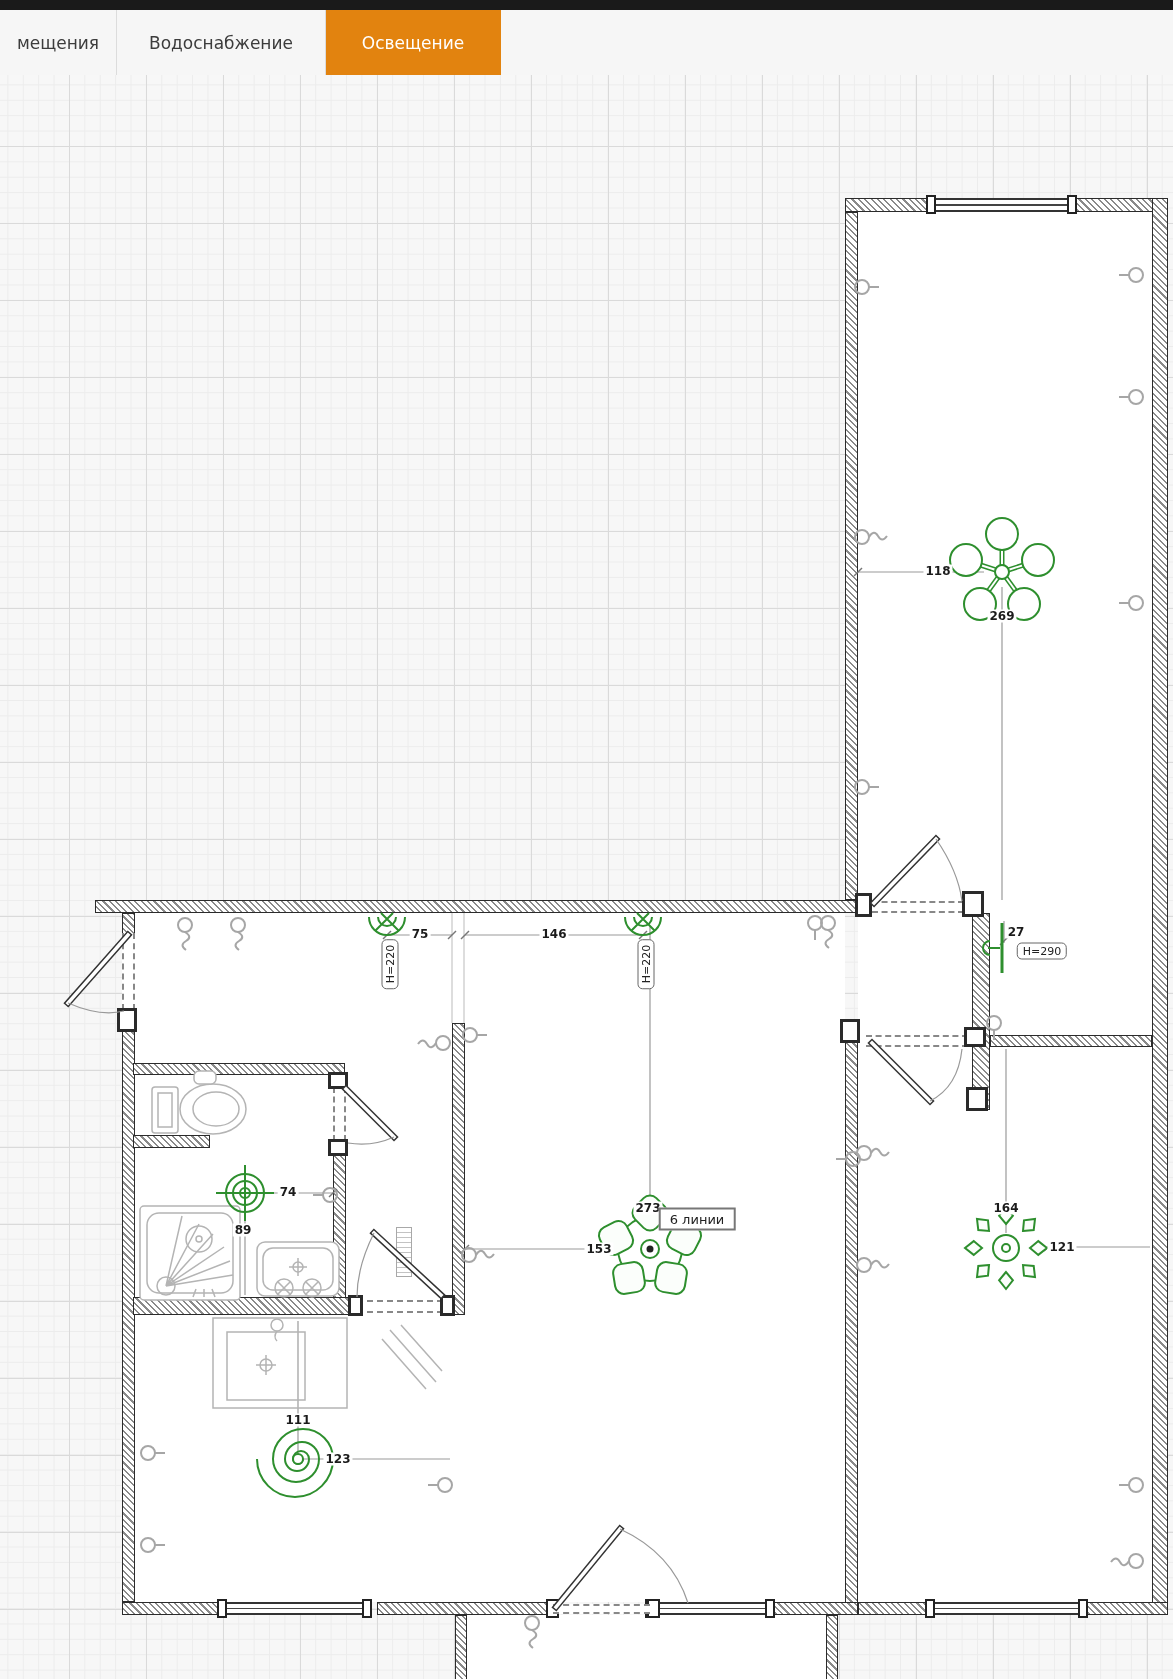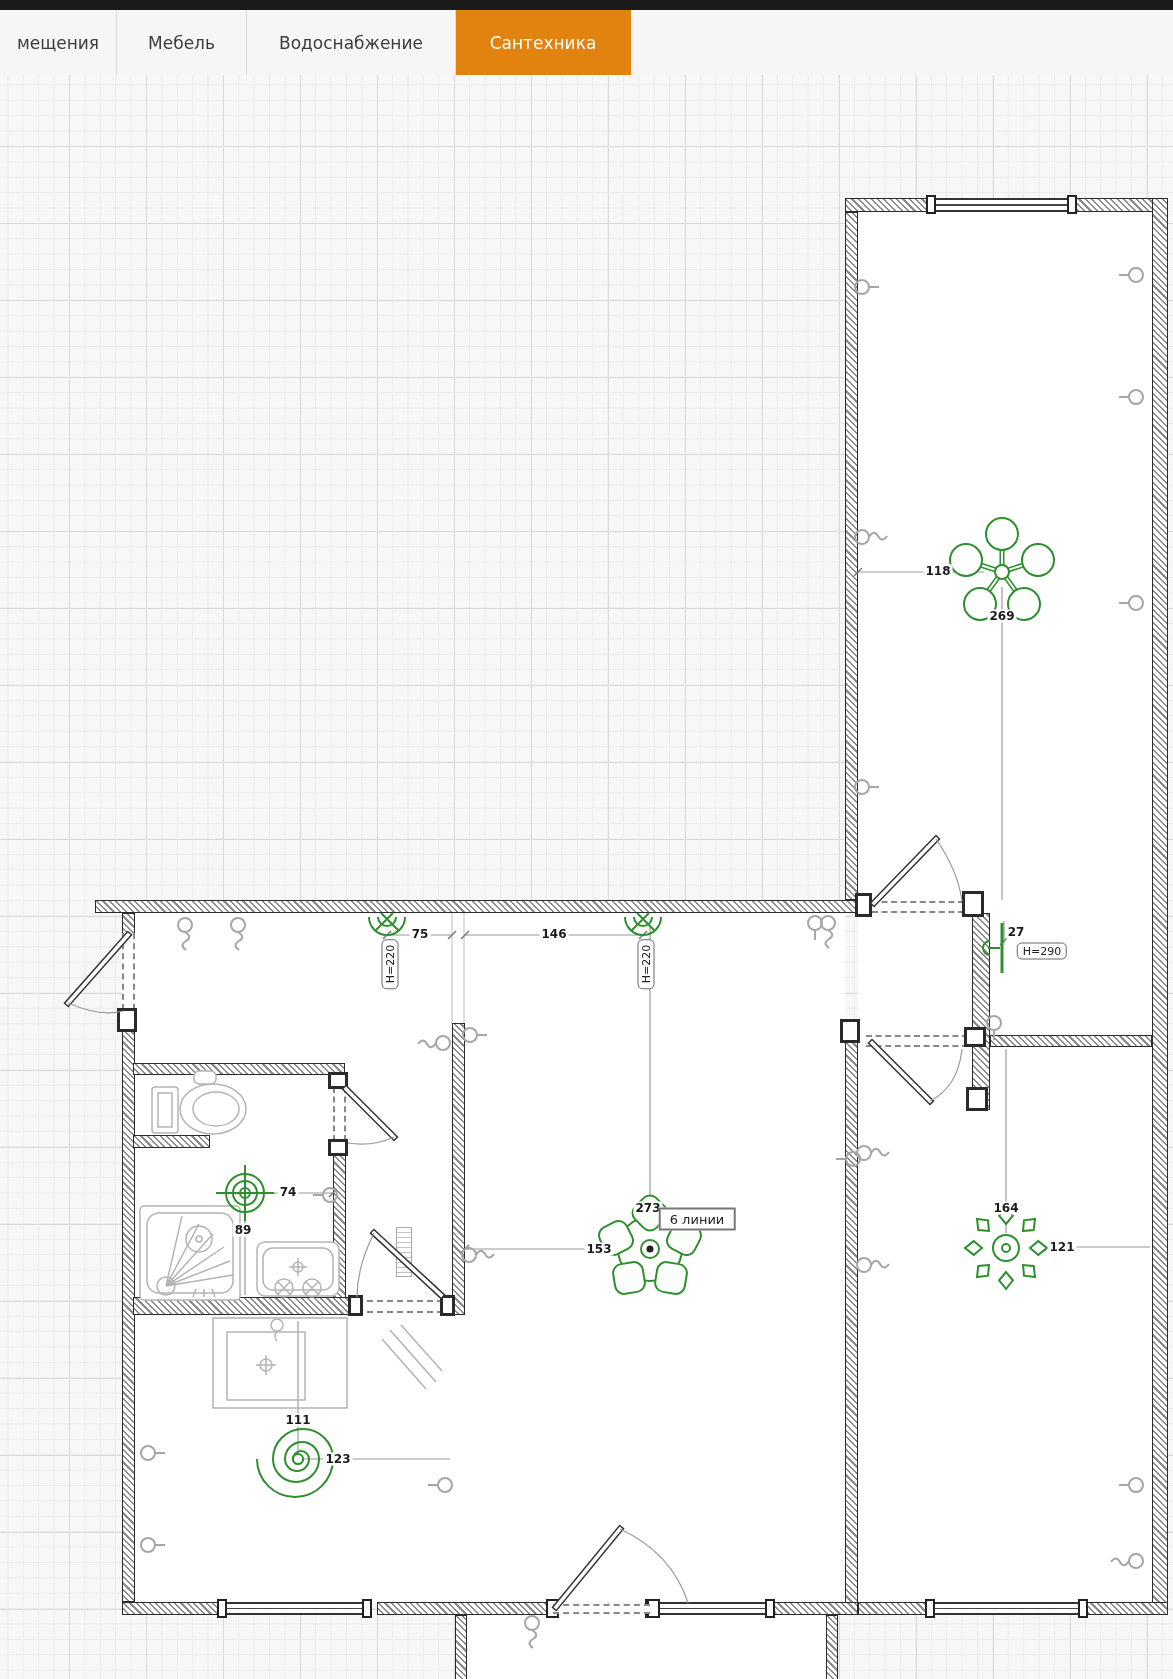--- a/index.html
+++ b/index.html
@@ -54,23 +54,22 @@
   .leaf2{stroke:#fff;stroke-width:3.5;stroke-linecap:square;}
   .arc{stroke:#999;stroke-width:1.2;fill:none;}
 </style>
 </head>
 <body>
 
 <div class="strip"></div>
 
 <div class="tabs">
   <div class="tab" style="width:117px">мещения</div>
-  <div class="tab" style="width:130px">Мебель</div>
   <div class="tab" style="width:209px">Водоснабжение</div>
-  <div class="tab active" style="width:175px">Сантехника</div>
+  <div class="tab active" style="width:175px">Освещение</div>
 </div>
 
 <div class="plan">
 
   <div class="room" style="left:858px;top:137px;width:294px;height:1390px"></div>
   <div class="room" style="left:135px;top:838px;width:710px;height:689px"></div>
   <div class="room" style="left:467px;top:1540px;width:359px;height:103px"></div>
 
   <div class="w" style="left:845px;top:123px;width:90px;height:14px"></div>
   <div class="win" style="left:935px;top:123px;width:137px;height:14px"></div>

